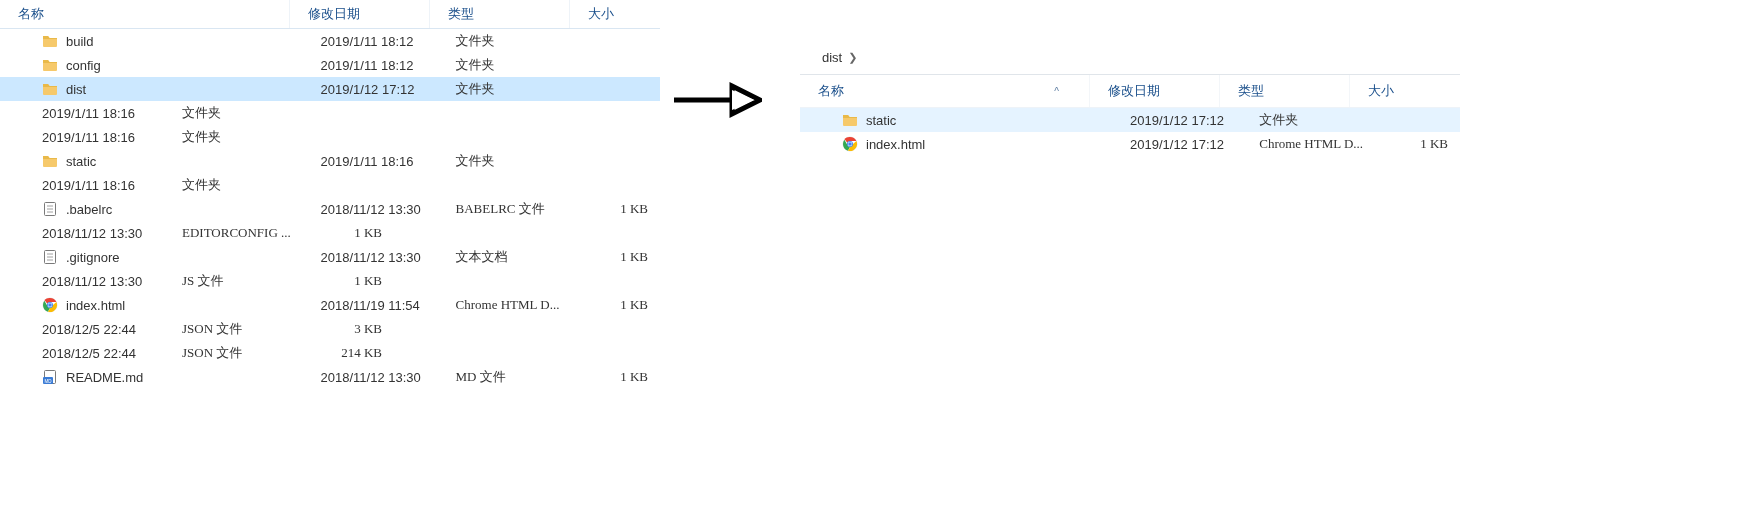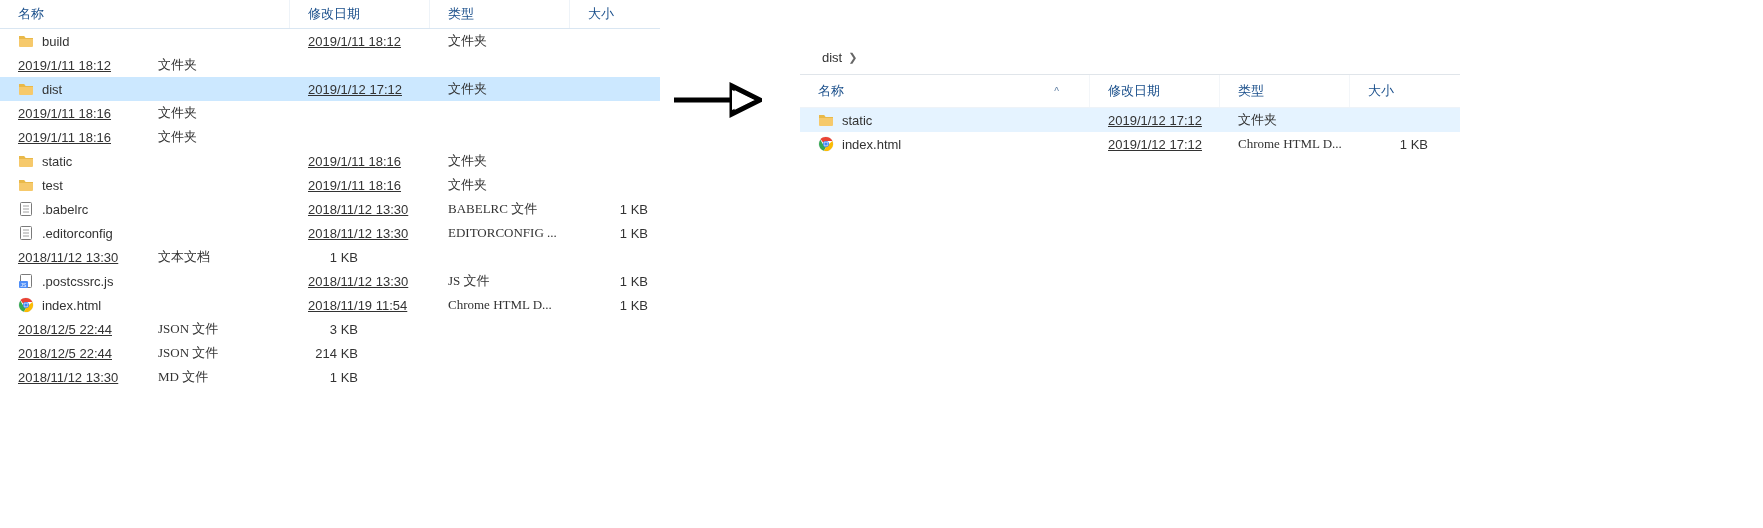--- a/index.html
+++ b/index.html
@@ -50,37 +50,38 @@
   .col.size  { width: 90px; justify-content: flex-start; }
   .col.last  { border-right: none; }
 
   .rows { }
   .row {
     height: 24px;
     display: flex;
     align-items: center;
     color: #333;
     font-size: 13px;
+    padding-left: 24px;
   }
   .row.selected { background: #cce8ff; }
   .row.hover    { background: #e5f3ff; }
 
   .cell {
     padding: 0 8px 0 18px;
     box-sizing: border-box;
     display: flex;
     align-items: center;
     white-space: nowrap;
     overflow: hidden;
     text-overflow: ellipsis;
   }
   .cell.name { width: 290px; }
-  .cell.date { width: 140px; text-decoration: underline; }
+  .cell.date { width: 140px; }
   .cell.type { width: 140px; font-family: Liberation Serif, serif; }
-  .cell.size { width: 90px; justify-content: flex-end; padding-right: 12px; }
+  .cell.size { width: 90px; justify-content: flex-end; padding-right: 12px; font-family: Liberation Serif, serif; }
 
   .file-icon {
     width: 16px;
     height: 16px;
     margin-right: 8px;
     flex: 0 0 16px;
     display: flex;
     align-items: center;
     justify-content: center;
   }
@@ -204,20 +205,28 @@
                 <use href="#ic-folder"></use>
               </svg>
             </span>
             <span>build</span>
           </div>
           <div class="cell date">2019/1/11 18:12</div>
           <div class="cell type">文件夹</div>
           <div class="cell size"></div>
         </div>
         <div class="row">
+          <div class="cell name">
+            <span class="file-icon">
+              <svg width="16" height="16" viewBox="0 0 16 16">
+                <use href="#ic-folder"></use>
+              </svg>
+            </span>
+            <span>config</span>
+          </div>
           <div class="cell date">2019/1/11 18:12</div>
           <div class="cell type">文件夹</div>
           <div class="cell size"></div>
         </div>
         <div class="row selected">
           <div class="cell name">
             <span class="file-icon">
               <svg width="16" height="16" viewBox="0 0 16 16">
                 <use href="#ic-folder"></use>
               </svg>
@@ -245,72 +254,56 @@
                 <use href="#ic-folder"></use>
               </svg>
             </span>
             <span>static</span>
           </div>
           <div class="cell date">2019/1/11 18:16</div>
           <div class="cell type">文件夹</div>
           <div class="cell size"></div>
         </div>
         <div class="row">
-          <div class="cell name">
-            <span class="file-icon">
-              <svg width="16" height="16" viewBox="0 0 16 16">
-                <use href="#ic-folder"></use>
-              </svg>
-            </span>
-            <span>test</span>
-          </div>
           <div class="cell date">2019/1/11 18:16</div>
           <div class="cell type">文件夹</div>
           <div class="cell size"></div>
         </div>
         <div class="row">
           <div class="cell name">
             <span class="file-icon">
               <svg width="16" height="16" viewBox="0 0 16 16">
                 <use href="#ic-doc"></use>
               </svg>
             </span>
             <span>.babelrc</span>
           </div>
           <div class="cell date">2018/11/12 13:30</div>
           <div class="cell type">BABELRC 文件</div>
           <div class="cell size">1 KB</div>
         </div>
         <div class="row">
+          <div class="cell date">2018/11/12 13:30</div>
+          <div class="cell type">EDITORCONFIG ...</div>
+          <div class="cell size">1 KB</div>
+        </div>
+        <div class="row">
           <div class="cell name">
             <span class="file-icon">
               <svg width="16" height="16" viewBox="0 0 16 16">
                 <use href="#ic-doc"></use>
               </svg>
             </span>
-            <span>.editorconfig</span>
-          </div>
-          <div class="cell date">2018/11/12 13:30</div>
-          <div class="cell type">EDITORCONFIG ...</div>
-          <div class="cell size">1 KB</div>
-        </div>
-        <div class="row">
+            <span>.gitignore</span>
+          </div>
           <div class="cell date">2018/11/12 13:30</div>
           <div class="cell type">文本文档</div>
           <div class="cell size">1 KB</div>
         </div>
         <div class="row">
-          <div class="cell name">
-            <span class="file-icon">
-              <svg width="16" height="16" viewBox="0 0 16 16">
-                <use href="#ic-js"></use>
-              </svg>
-            </span>
-            <span>.postcssrc.js</span>
-          </div>
           <div class="cell date">2018/11/12 13:30</div>
           <div class="cell type">JS 文件</div>
           <div class="cell size">1 KB</div>
         </div>
         <div class="row">
           <div class="cell name">
             <span class="file-icon">
               <svg width="16" height="16" viewBox="0 0 16 16">
                 <use href="#ic-chrome"></use>
               </svg>
@@ -325,20 +318,28 @@
           <div class="cell date">2018/12/5 22:44</div>
           <div class="cell type">JSON 文件</div>
           <div class="cell size">3 KB</div>
         </div>
         <div class="row">
           <div class="cell date">2018/12/5 22:44</div>
           <div class="cell type">JSON 文件</div>
           <div class="cell size">214 KB</div>
         </div>
         <div class="row">
+          <div class="cell name">
+            <span class="file-icon">
+              <svg width="16" height="16" viewBox="0 0 16 16">
+                <use href="#ic-md"></use>
+              </svg>
+            </span>
+            <span>README.md</span>
+          </div>
           <div class="cell date">2018/11/12 13:30</div>
           <div class="cell type">MD 文件</div>
           <div class="cell size">1 KB</div>
         </div>
       </div>
   </div>
 
   <div class="arrow">
     <svg viewBox="0 0 90 40" width="90" height="40">
       <line x1="2" y1="20" x2="60" y2="20" stroke="#000" stroke-width="5"></line>

